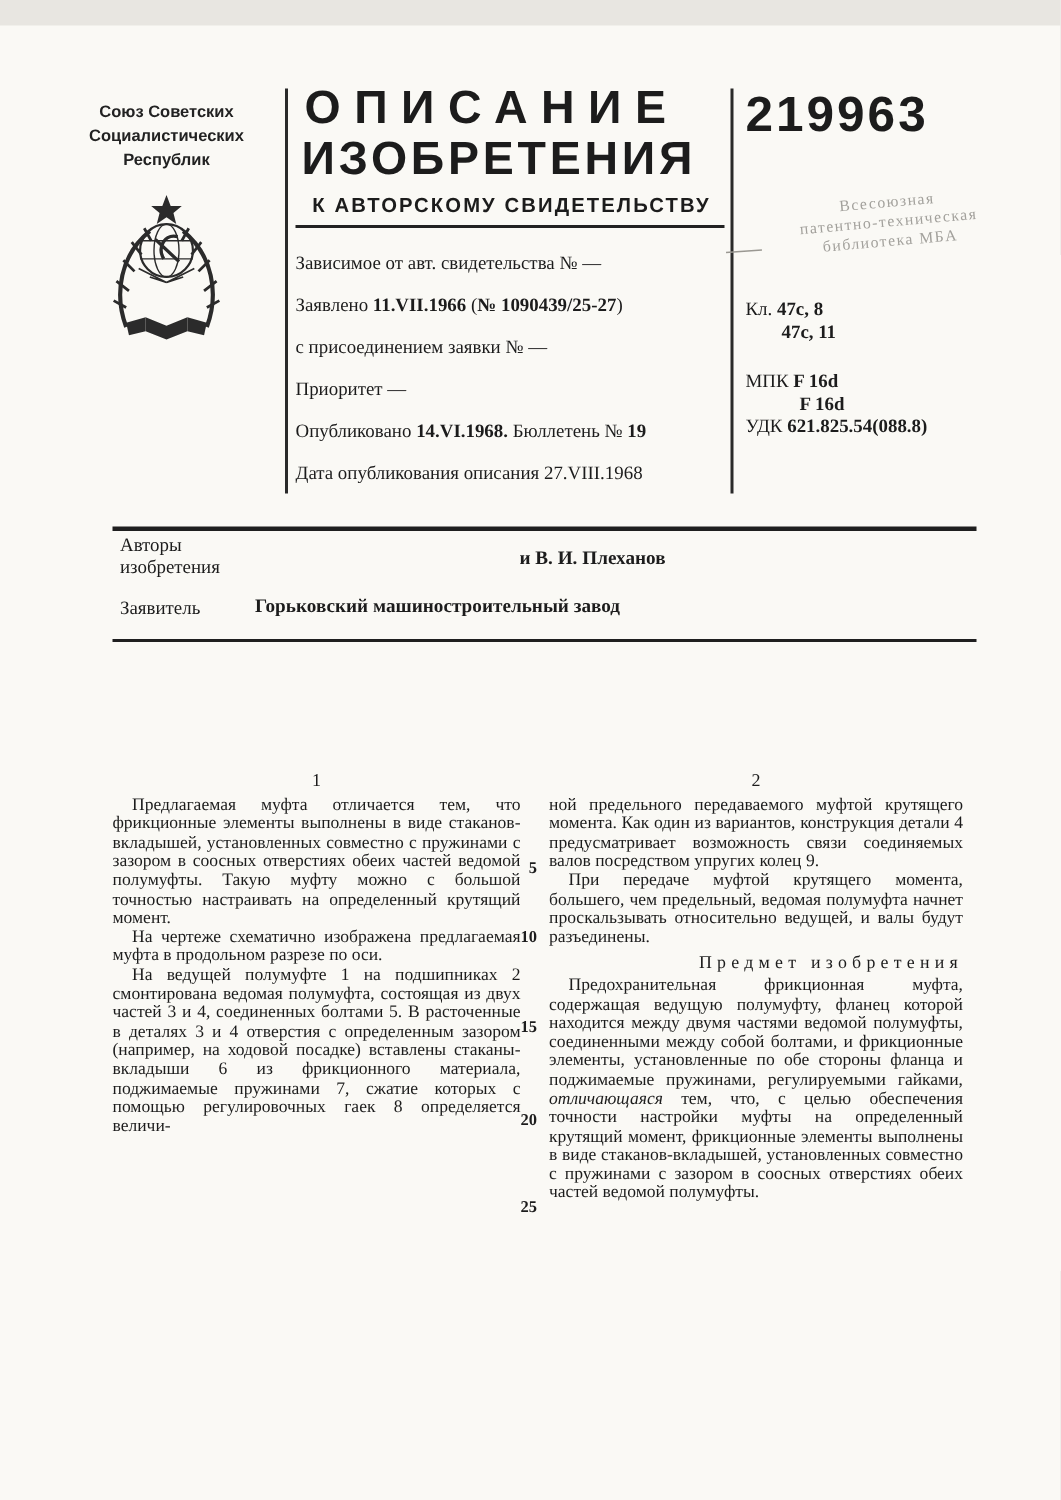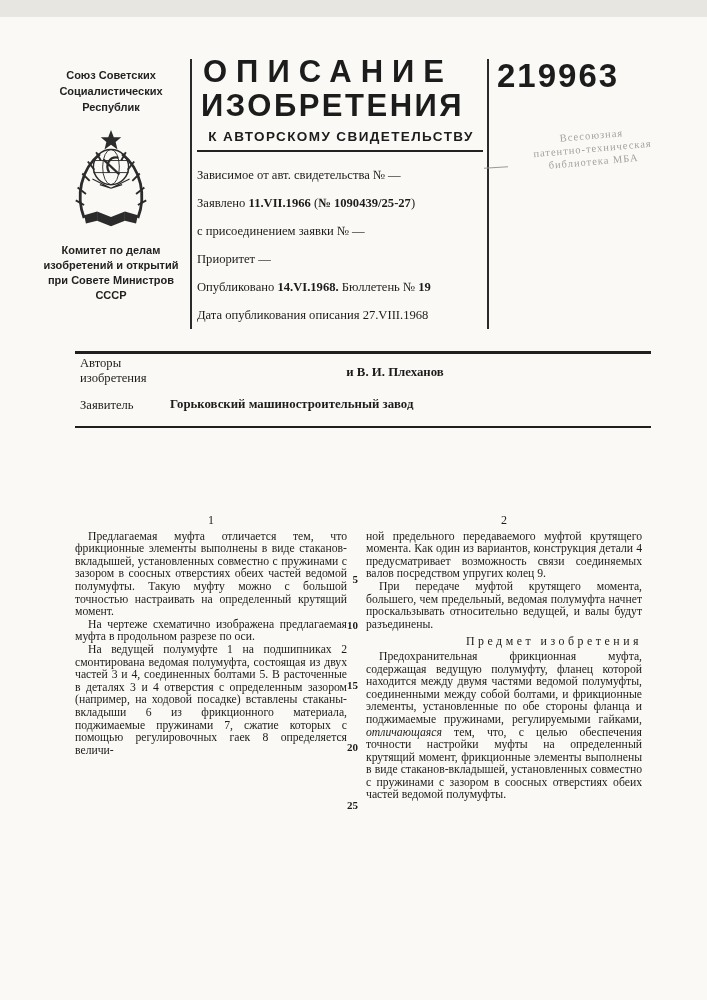--- a/index.html
+++ b/index.html
@@ -95,26 +95,20 @@
           <path d="M21,96 C12,72 17,44 38,27" stroke-width="3"></path>
           <path d="M79,96 C88,72 83,44 62,27" stroke-width="3"></path>
           <path d="M21,82 L12,77 M23,70 L14,63 M27,56 L19,48 M32,44 L25,35 M39,34 L34,25" stroke-width="2"></path>
           <path d="M79,82 L88,77 M77,70 L86,63 M73,56 L81,48 M68,44 L75,35 M61,34 L66,25" stroke-width="2"></path>
           <path d="M35,89 L50,95 L65,89 L65,99 L50,105 L35,99 Z" fill="#2b2b2b" stroke="none"></path>
           <path d="M21,93 L35,89 L35,99 L23,102 Z" fill="#2b2b2b" stroke="none"></path>
           <path d="M79,93 L65,89 L65,99 L77,102 Z" fill="#2b2b2b" stroke="none"></path>
         </g>
       </svg>
     </div>
-    <div class="committee">
-        <div>Комитет по делам</div>
-        <div>изобретений и открытий</div>
-        <div>при Совете Министров</div>
-        <div>СССР</div>
-      </div>
   </div>
 
   <div class="vline left"></div>
   <div class="vline right"></div>
 
   <div class="masthead">
     <div class="mast-title1">ОПИСАНИЕ</div>
     <div class="mast-title2">ИЗОБРЕТЕНИЯ</div>
     <div class="mast-subtitle">К АВТОРСКОМУ СВИДЕТЕЛЬСТВУ</div>
     <div class="mast-rule"></div>
@@ -128,20 +122,28 @@
       </div>
   </div>
 
   <div class="patent-number">219963</div>
   <div class="stamp">
       <div>Всесоюзная</div>
       <div>патентно-техническая</div>
       <div>библиотека МБА</div>
     </div>
   <div class="stamp-dash"></div>
+  <div class="codes">
+    <div class="row"><span>Кл. </span><span class="b">47c, 8</span></div>
+    <div class="row ind1"><span class="b">47c,  11</span></div>
+    <div class="gap"></div>
+    <div class="row"><span>МПК </span><span class="b">F 16d</span></div>
+    <div class="row ind2"><span class="b">F 16d</span></div>
+    <div class="row"><span>УДК </span><span class="b">621.825.54(088.8)</span></div>
+  </div>
 
   <div class="hrule r1"></div>
 
   <div class="authors-label">
       <div>Авторы</div>
       <div>изобретения</div>
     </div>
   <div class="names">
       <div>и В. И. Плеханов</div>
     </div>

